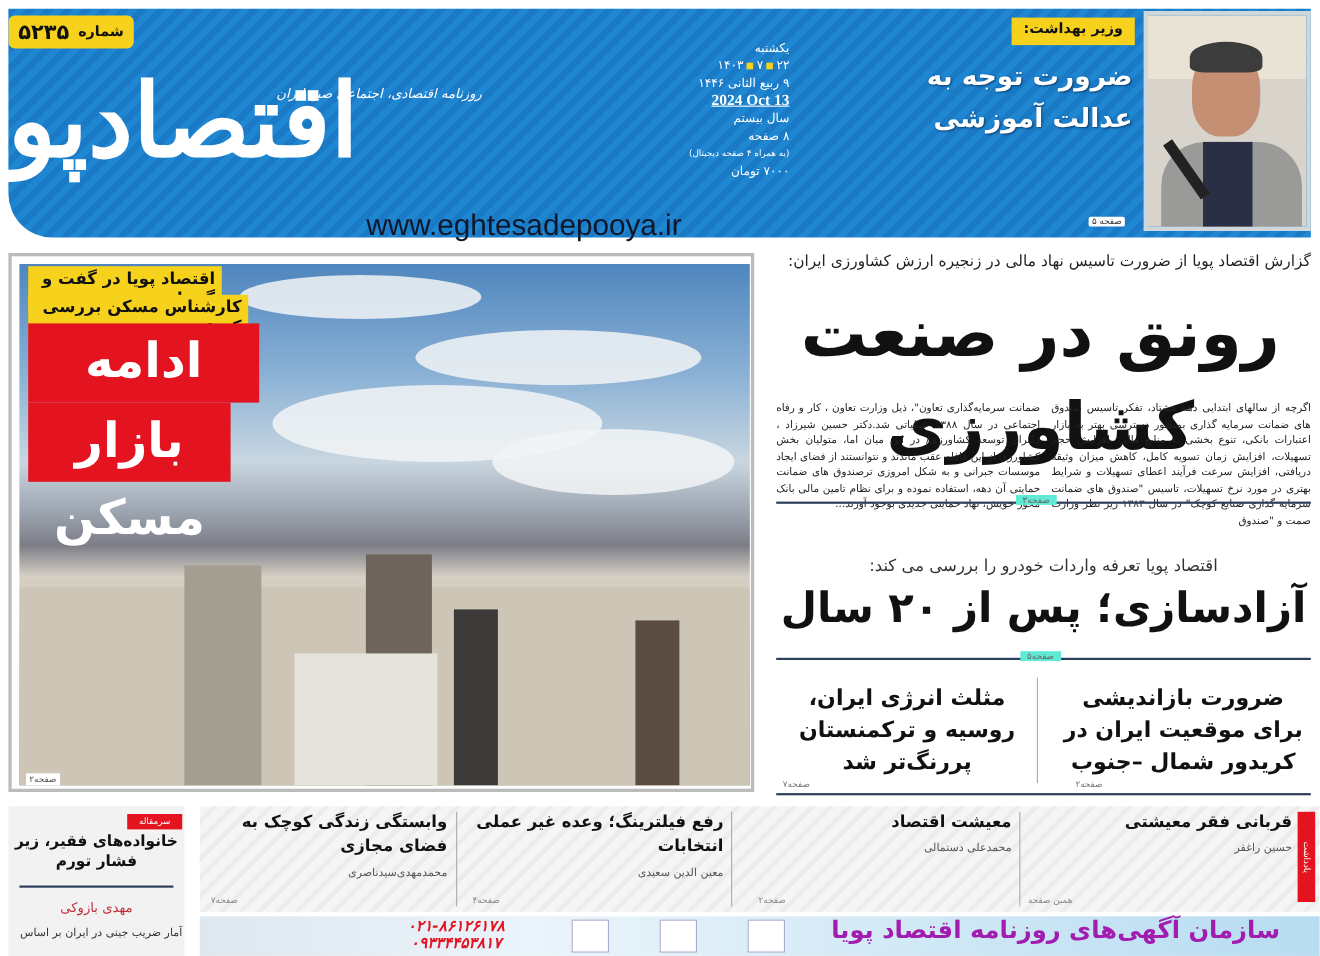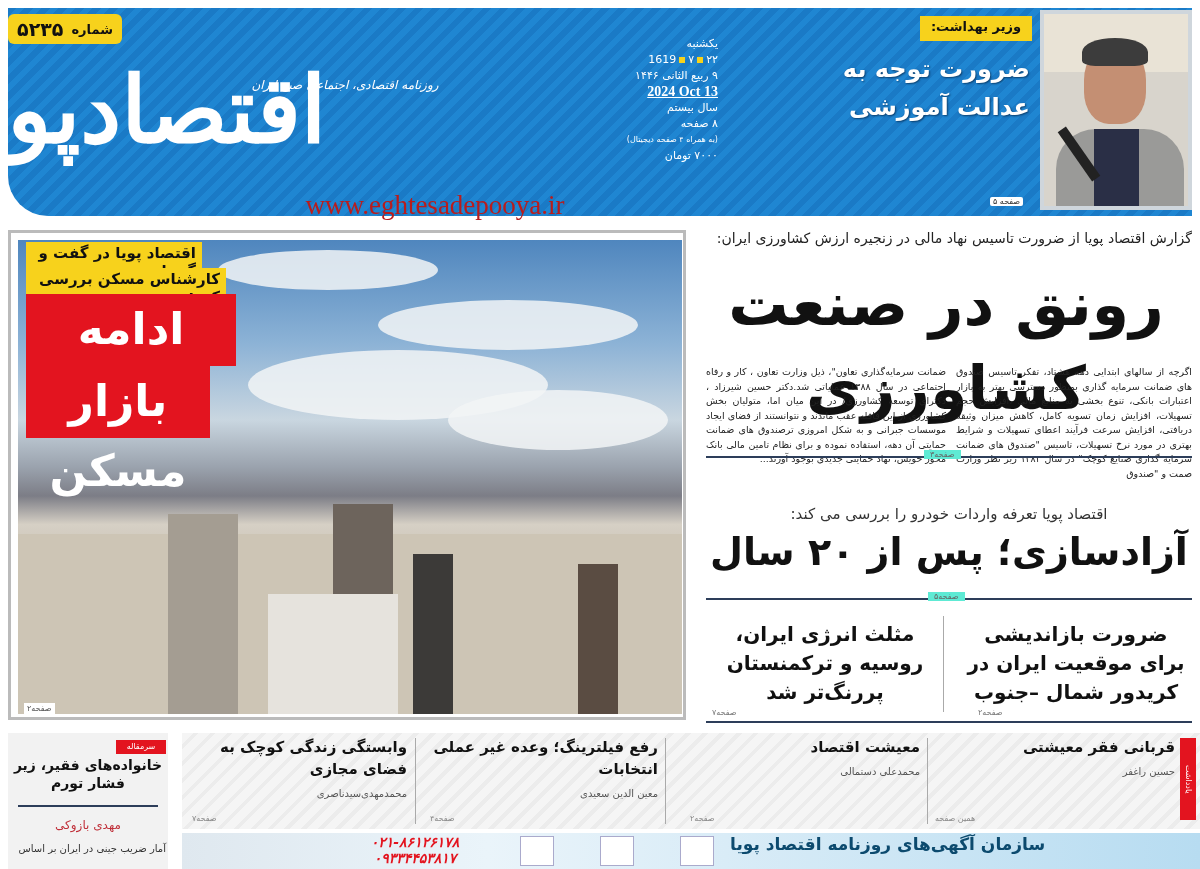--- a/index.html
+++ b/index.html
@@ -9,21 +9,21 @@
 
 #masthead{left:8px;top:8px;width:1184px;height:208px;border-radius:0 0 0 40px;
   background:repeating-linear-gradient(135deg,#1a7ac6 0 6px,#1f86d2 6px 12px);overflow:hidden;}
 #issue-badge{left:0;top:6px;width:114px;height:30px;background:#f7d21c;border-radius:6px;
   display:flex;align-items:center;justify-content:center;gap:8px;font-weight:bold;color:#111;}
 #issue-badge .lbl{font-size:13px;}
 #issue-badge .num{font-size:19px;font-weight:900;}
 #logo{left:30px;top:20px;width:220px;height:180px;color:#fff;font-family:"DejaVu Serif",serif;
   font-size:92px;font-weight:bold;line-height:1;display:flex;align-items:center;justify-content:center;letter-spacing:-4px;}
 #tagline{left:250px;top:78px;width:190px;color:#fff;font-size:12px;font-style:italic;text-align:center;}
-#site-url{left:250px;top:190px;width:370px;color:#b91c1c;font-family:Liberation Serif, serif;font-size:27px;direction:ltr;text-align:center;}
+#site-url{left:250px;top:190px;width:370px;color:#0f172a;font-family:Liberation Sans, sans-serif;font-size:27px;direction:ltr;text-align:right;}
 #date-block{left:608px;top:36px;width:110px;color:#fff;font-size:11px;line-height:16px;text-align:right;}
 #date-block .en{font-family:"Liberation Serif",serif;font-weight:bold;font-size:14px;direction:ltr;text-align:right;text-decoration:underline;}
 #date-block .tiny{font-size:8px;}
 #date-block .sep{display:inline-block;width:6px;height:6px;background:#f7d21c;margin:0 3px;}
 #minister-kicker{left:920px;top:16px;width:112px;height:25px;background:#f7d21c;font-size:13px;font-weight:bold;text-align:center;line-height:22px;}
 #minister-head{left:820px;top:50px;width:210px;color:#fff;font-size:24px;font-weight:900;text-align:right;line-height:38px;text-shadow:1px 1px 2px #0a3d6b;}
 #minister-photo{left:1040px;top:10px;width:152px;height:200px;border:4px solid #cfd6dc;
   background:linear-gradient(180deg,#e9e3d6 0 30%,#d8d4cc 30% 100%);overflow:hidden;}
 #minister-photo .head{position:absolute;left:40px;top:30px;width:62px;height:80px;border-radius:45% 45% 40% 40%;background:#c48f73;}
 #minister-photo .hair{position:absolute;left:38px;top:24px;width:66px;height:28px;border-radius:50% 50% 20% 20%;background:#3c3c3c;}
@@ -76,42 +76,42 @@
 #notes-strip{left:182px;top:733px;width:1018px;height:96px;
   background:repeating-linear-gradient(135deg,#f5f5f5 0 8px,#ececec 8px 12px);}
 #notes-tag{left:1180px;top:738px;width:16px;height:82px;background:#e3141f;color:#fff;font-size:8px;writing-mode:vertical-rl;text-align:center;line-height:16px;}
 .note{position:absolute;top:736px;}
 .note .t{font-size:15px;font-weight:bold;line-height:22px;text-align:right;}
 .note .a{font-size:10px;color:#555;margin-top:8px;text-align:right;}
 .note .p{font-size:8px;color:#888;position:absolute;left:0;top:78px;}
 .note-div{position:absolute;top:738px;width:1px;height:86px;background:#aaa;}
 #ad-banner{left:182px;top:833px;width:1018px;height:36px;
   background:linear-gradient(90deg,#dfe8ef 0,#eaf4fa 30%,#b7dcf1 100%);}
-#ad-title{left:730px;top:834px;width:460px;font-size:17px;font-weight:900;color:#0c4a6e;text-align:left;}
+#ad-title{left:730px;top:834px;width:460px;font-size:22px;font-weight:900;color:#a21caf;text-align:center;}
 #ad-phone1,#ad-phone2{left:320px;width:190px;font-size:14px;font-weight:bold;font-style:italic;color:#e3141f;text-align:center;direction:ltr;}
 #ad-phone1{top:834px;}
 #ad-phone2{top:850px;}
 .ad-thumb{position:absolute;top:836px;width:34px;height:30px;background:#fff;border:1px solid #aac;}
 </style>
 </head>
 <body>
 
 <div id="masthead" class="abs">
   <div id="issue-badge" class="abs">
     <span class="lbl">شماره</span>
     <span class="num">۵۲۳۵</span>
   </div>
 </div>
 <div id="logo" class="abs">اقتصادپویا</div>
 <div id="tagline" class="abs">روزنامه اقتصادی، اجتماعی صبح ایران</div>
 <div id="site-url" class="abs">www.eghtesadepooya.ir</div>
 <div id="date-block" class="abs">
   <div>یکشنبه</div>
   <div>
-    <span>۲۲</span><span class="sep"></span><span>۷</span><span class="sep"></span><span>1619</span>
+    <span>۲۲</span><span class="sep"></span><span>۷</span><span class="sep"></span><span>۱۴۰۳</span>
   </div>
   <div>۹ ربیع الثانی ۱۴۴۶</div>
   <div class="en">2024 Oct 13</div>
   <div>سال بیستم</div>
   <div>۸ صفحه</div>
   <div class="tiny">(به همراه ۴ صفحه دیجیتال)</div>
   <div>۷۰۰۰ تومان</div>
 </div>
 <div id="minister-kicker" class="abs">وزیر بهداشت:</div>
 <div id="minister-head" class="abs">ضرورت توجه به عدالت آموزشی</div>

